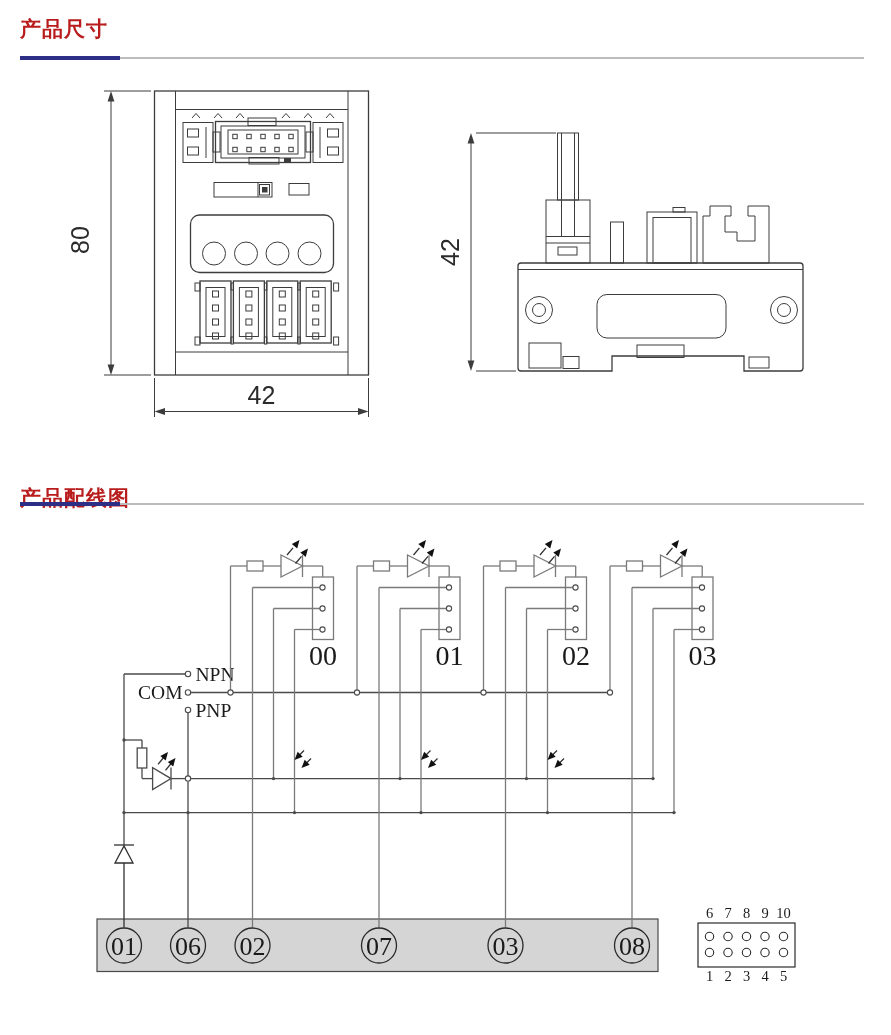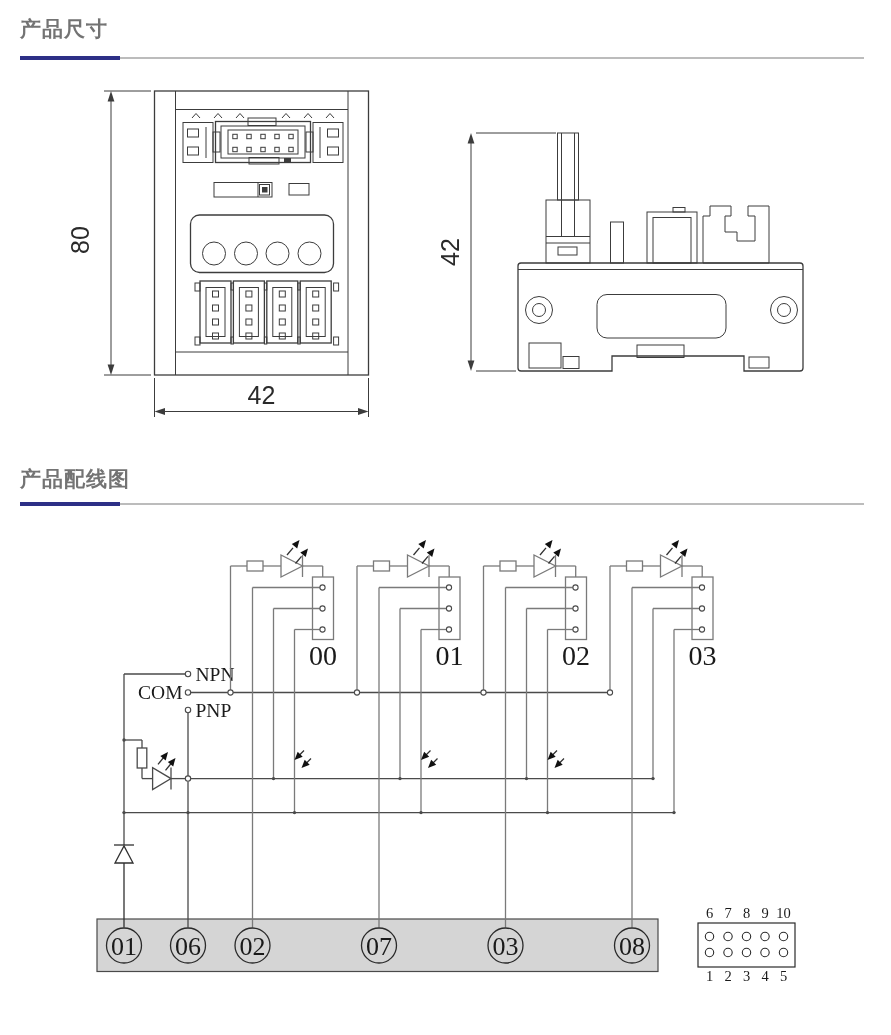--- a/index.html
+++ b/index.html
@@ -3,21 +3,21 @@
 <meta charset="utf-8">
 <style>
   html,body{margin:0;padding:0;}
   body{
     width:891px;height:1035px;position:relative;
     background:#ffffff;overflow:hidden;
     font-family:"Liberation Sans",sans-serif;
   }
   .section-title{
     position:absolute;left:20px;
-    font-size:21px;font-weight:bold;color:#737373;
+    font-size:21px;font-weight:bold;color:#b91c1c;
     letter-spacing:1px;margin:0;
   }
   .rule-blue{position:absolute;left:20px;width:100px;height:3.5px;background:#2d2f86;}
   .rule-gray{position:absolute;left:120px;width:744px;height:2px;background:#bcbcbc;}
   svg{position:absolute;left:0;}
   .tech{stroke:#3c3c3c;stroke-width:1.3;fill:none;}
   .tech-thin{stroke:#3c3c3c;stroke-width:1;fill:none;}
   .tech-fill{fill:#3c3c3c;stroke:none;}
   .dimline{stroke:#3c3c3c;stroke-width:1;fill:none;}
   .dimtxt{font-family:"Liberation Sans",sans-serif;font-size:25px;fill:#2a2a2a;}
@@ -202,21 +202,21 @@
       <line class="dimline" x1="476" y1="133" x2="556" y2="133"></line>
       <line class="dimline" x1="476" y1="371" x2="516" y2="371"></line>
       <line class="dimline" x1="471" y1="137" x2="471" y2="367"></line>
       <polygon class="tech-fill" points="471,133 467.6,143.5 474.4,143.5"></polygon>
       <polygon class="tech-fill" points="471,371 467.6,360.5 474.4,360.5"></polygon>
       <text class="dimtxt" transform="translate(459,252) rotate(-90)" text-anchor="middle">42</text>
     </g>
   </g>
 </svg>
 
-<h2 class="section-title" style="top:465px;">产品配线图</h2>
+<h2 class="section-title" style="top:484px;">产品配线图</h2>
 <div class="rule-blue" style="top:502px;"></div>
 <div class="rule-gray" style="top:503px;"></div>
 
 <svg style="top:518px;" width="891" height="482" viewBox="0 518 891 482">
 
   <rect x="97" y="919" width="561" height="52.5" fill="#d5d5d5" stroke="#4a4a4a" stroke-width="1.2"></rect>
 
   <g>
     <line class="wire-dark" x1="190.7" y1="692.5" x2="610" y2="692.5"></line>
   </g>

